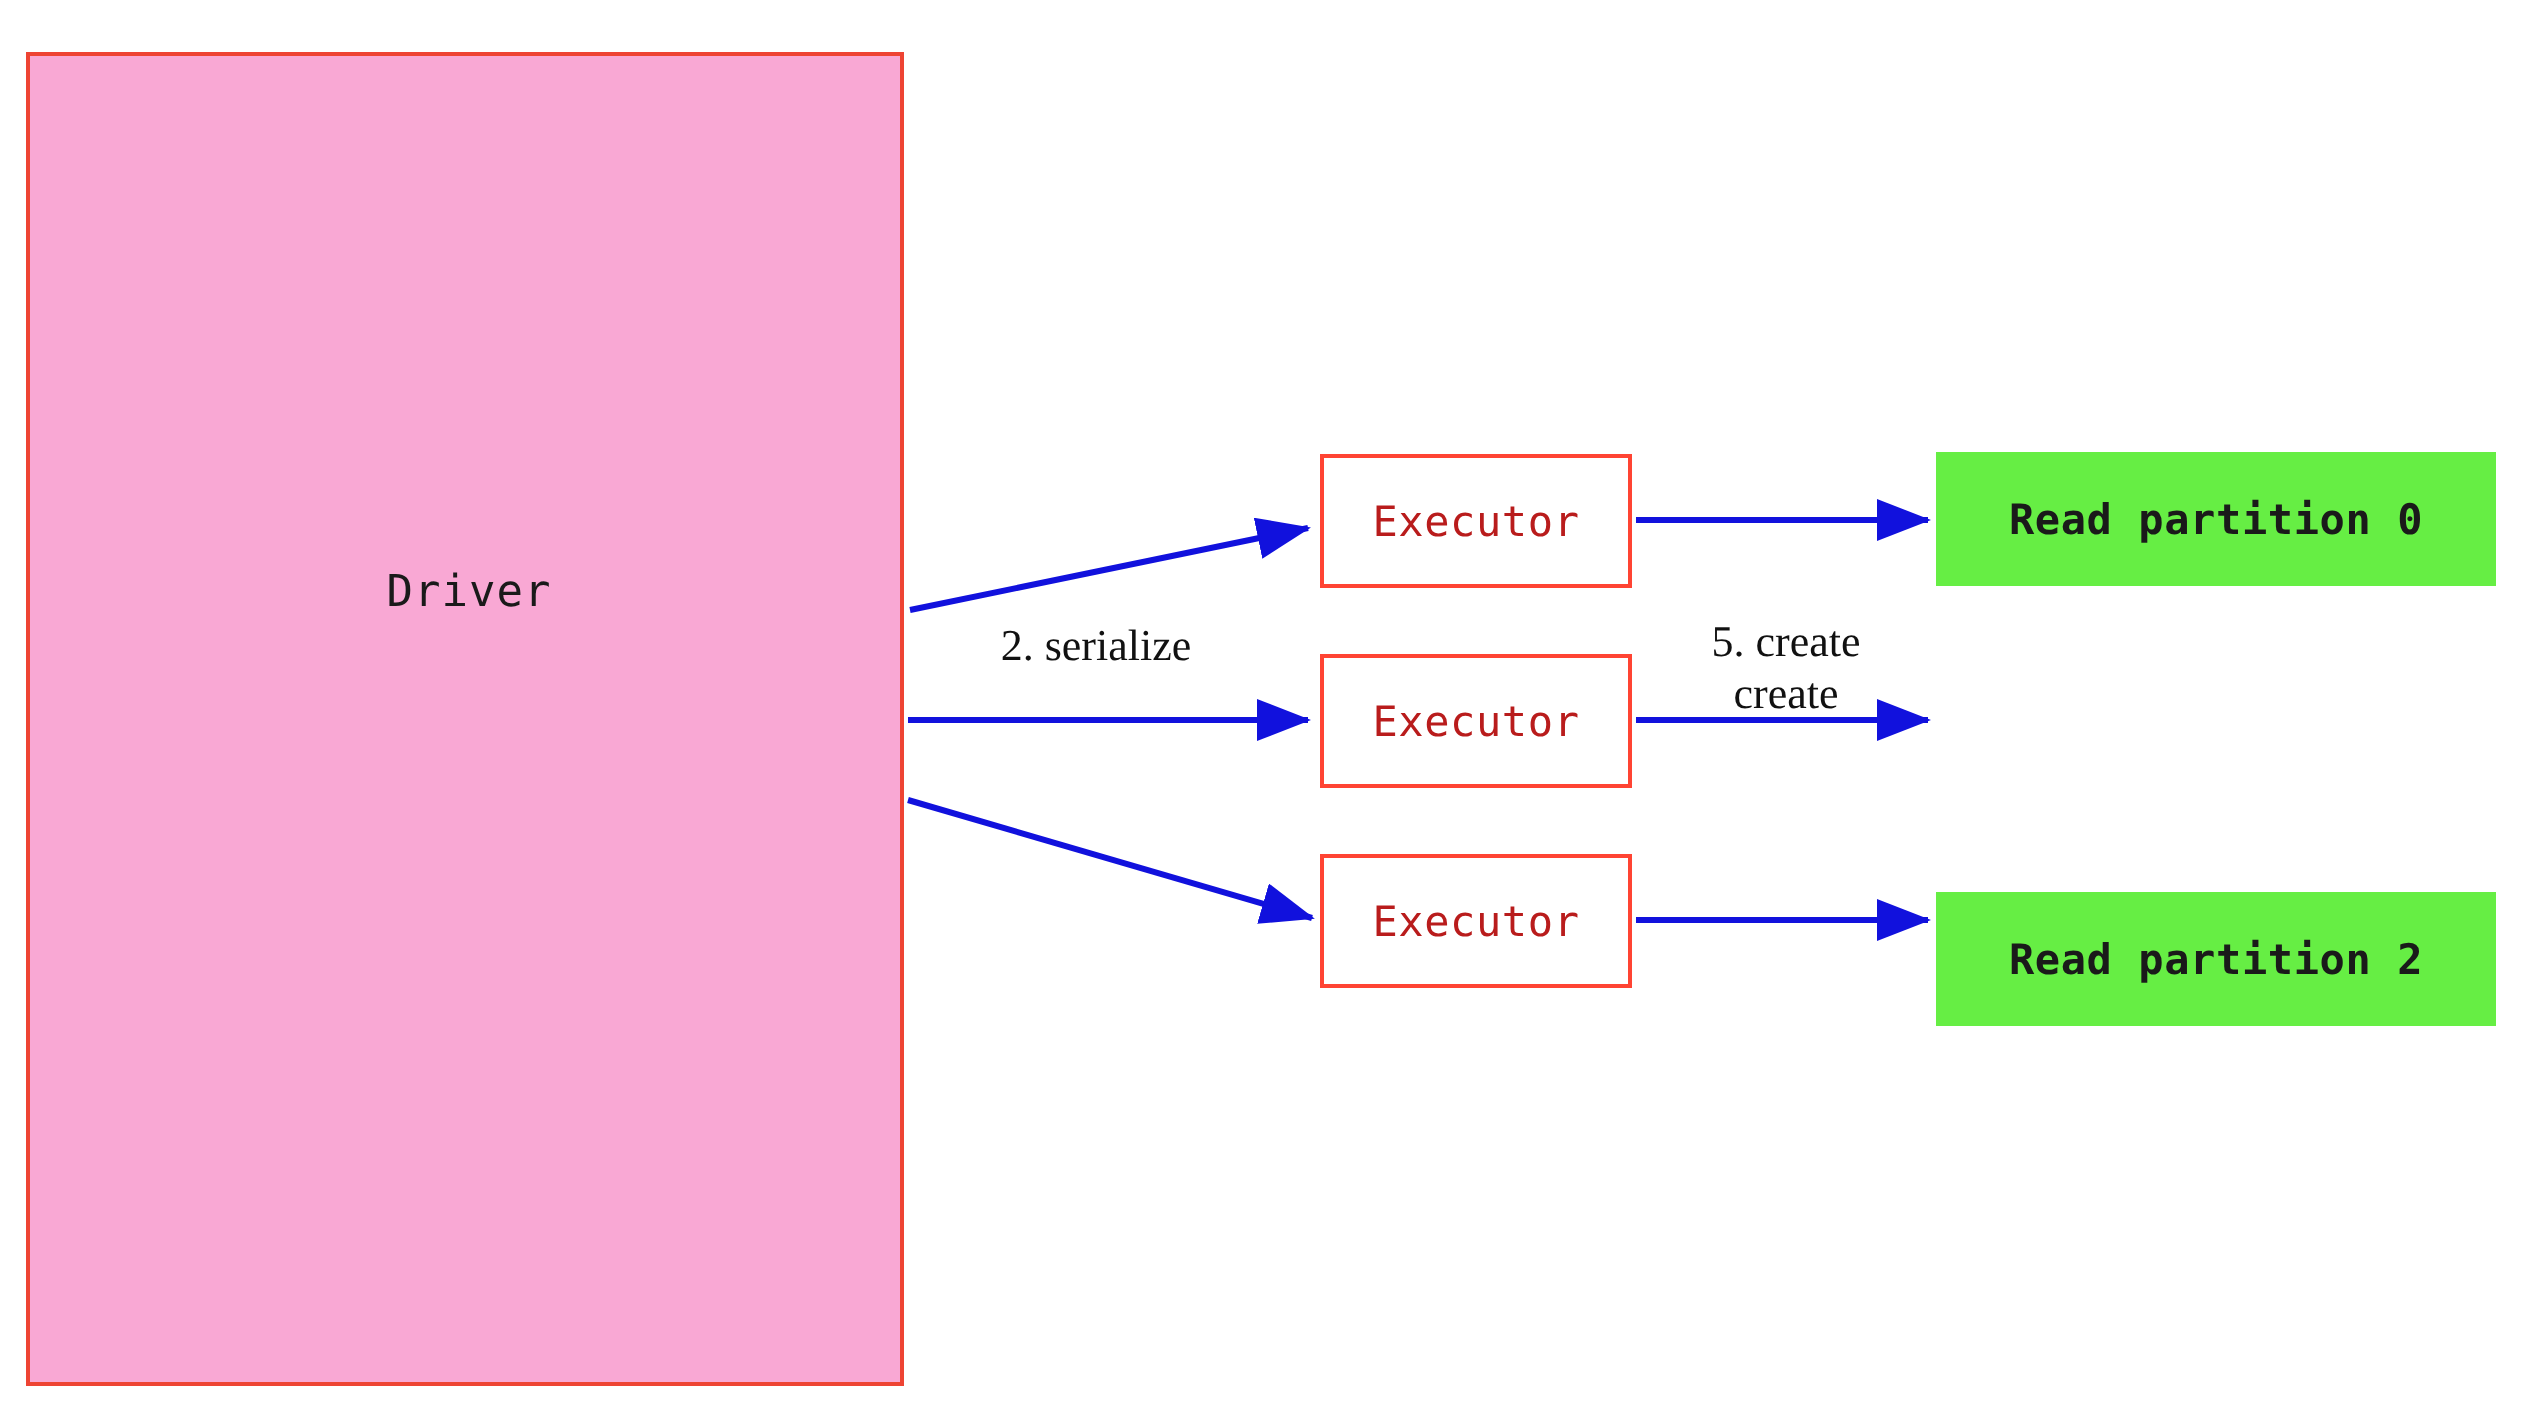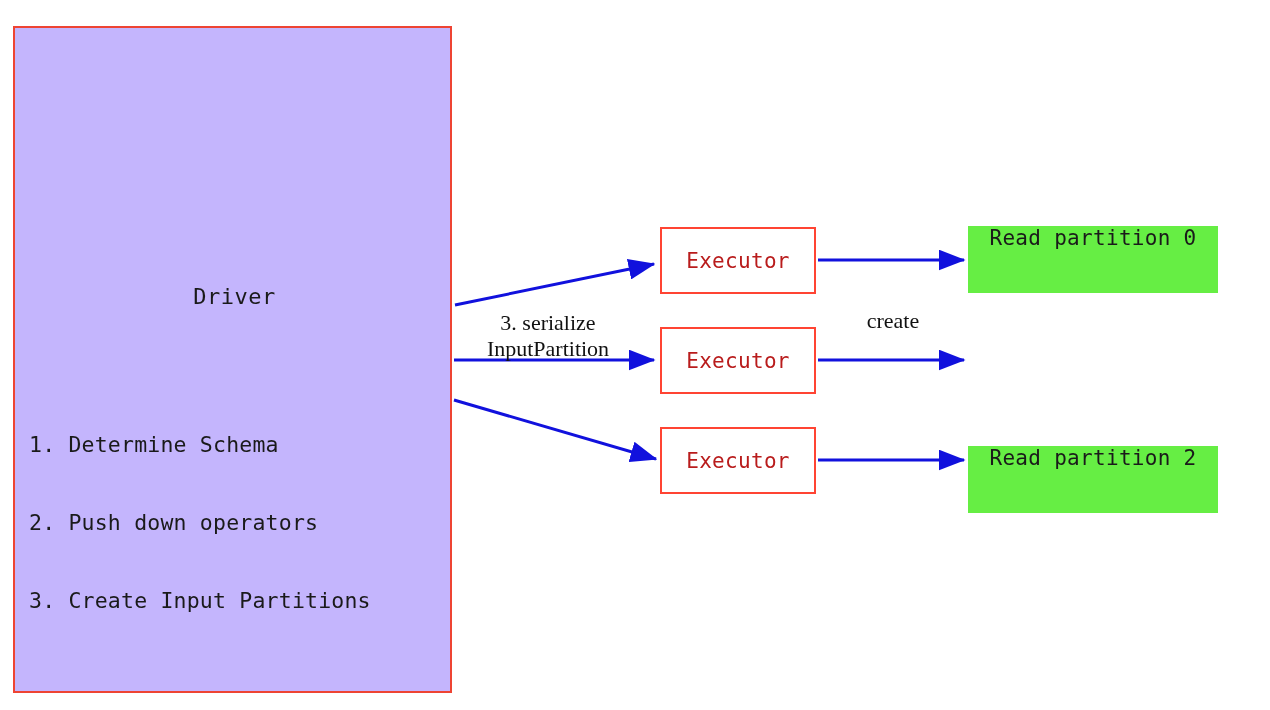--- a/index.html
+++ b/index.html
@@ -25,21 +25,21 @@
   }
 
   
   .driver-box {
     position: absolute;
     left: 13px;
     top: 26px;
     width: 439px;
     height: 667px;
     border: 2px solid #ee4433;
-    background: #c4b5fd;
+    background: #f9a8d4;
     box-sizing: border-box;
   }
   .driver-title {
     position: absolute;
     left: 0;
     top: 256px;
     width: 439px;
     text-align: center;
     font-family: "DejaVu Sans Mono", "Liberation Mono", monospace;
     font-size: 22px;
@@ -77,26 +77,28 @@
     color: #b91c1c;
     letter-spacing: 0.3px;
   }
   .exec-0 { left: 660px; top: 227px; }
   .exec-1 { left: 660px; top: 327px; }
   .exec-2 { left: 660px; top: 427px; }
 
   
   .partition-box {
     position: absolute;
-    width: 250px;
+    width: 280px;
     height: 67px;
     background: #66ee44;
     box-sizing: border-box;
     display: flex;
+    align-items: center;
     justify-content: center;
+    font-weight: bold;
   }
   .partition-label {
     font-family: "DejaVu Sans Mono", "Liberation Mono", monospace;
     font-size: 21px;
     color: #1a1a1a;
     letter-spacing: 0.3px;
   }
   .part-0 { left: 968px; top: 226px; }
   .part-1 { left: 968px; top: 326px; }
   .part-2 { left: 968px; top: 426px; margin-top: 20px; }
@@ -142,46 +144,41 @@
 
     <line x1="818" y1="260" x2="964" y2="260" stroke="#1111dd" stroke-width="3" marker-end="url(#arrowhead)"></line>
 
     <line x1="818" y1="360" x2="964" y2="360" stroke="#1111dd" stroke-width="3" marker-end="url(#arrowhead)"></line>
 
     <line x1="818" y1="460" x2="964" y2="460" stroke="#1111dd" stroke-width="3" marker-end="url(#arrowhead)"></line>
   </svg>
 
   <div class="driver-box">
     <div class="driver-title">Driver</div>
-    <div class="driver-steps">
-      <div>1. Determine Schema</div>
-      <div>2. Push down operators</div>
-      <div>3. Create Input Partitions</div>
-    </div>
   </div>
 
   <div class="executor-box exec-0">
     <span class="executor-label">Executor</span>
   </div>
   <div class="executor-box exec-1">
     <span class="executor-label">Executor</span>
   </div>
   <div class="executor-box exec-2">
     <span class="executor-label">Executor</span>
   </div>
 
   <div class="partition-box part-0">
     <span class="partition-label">Read partition 0</span>
   </div>
   <div class="partition-box part-2">
     <span class="partition-label">Read partition 2</span>
   </div>
 
   <div class="edge-label label-serialize">
-    <div>3. serialize</div>
-    <div>InputPartition</div>
+    <div>2. serialize</div>
   </div>
 
   <div class="edge-label label-create-reader">
+    <div>5. create</div>
     <div>create</div>
   </div>
 
 </div>
 
 </body></html>

